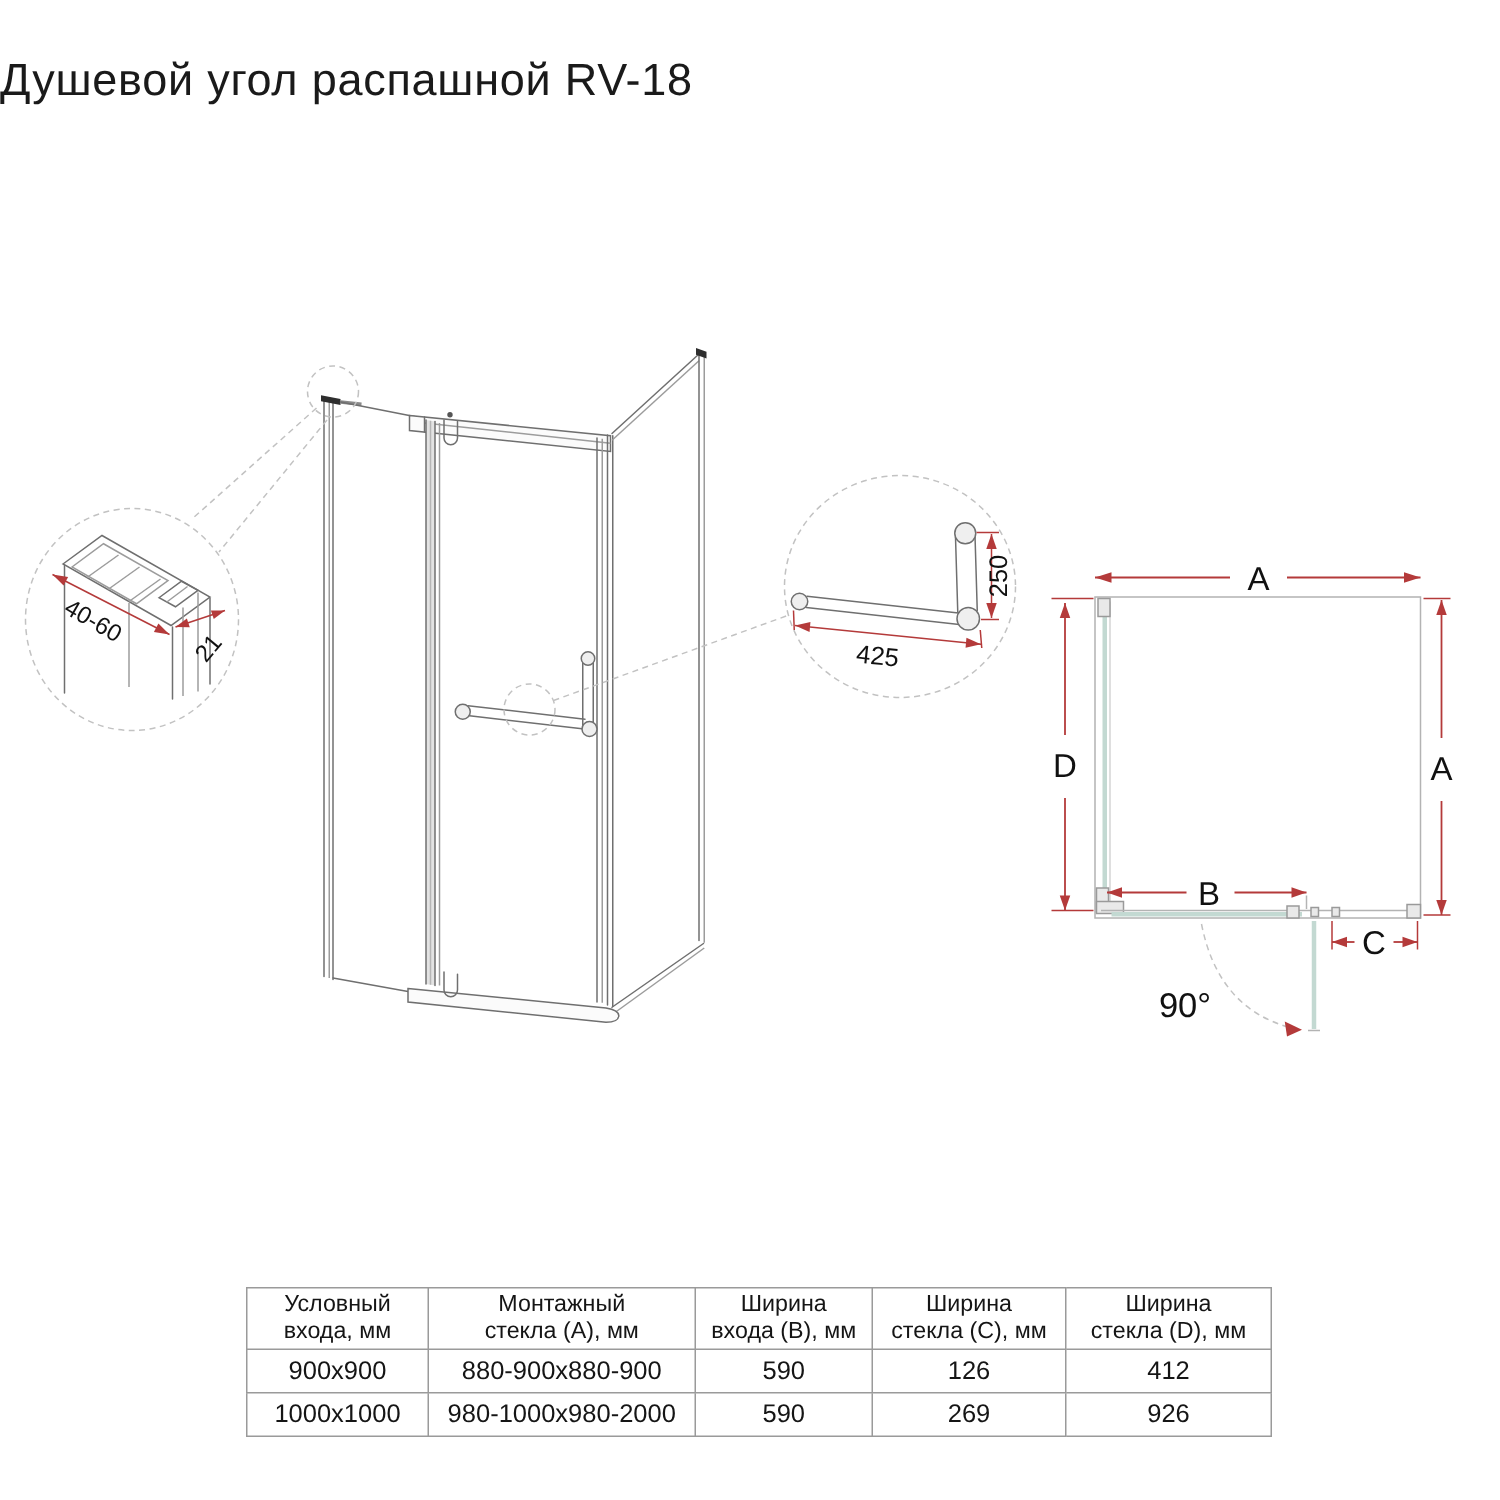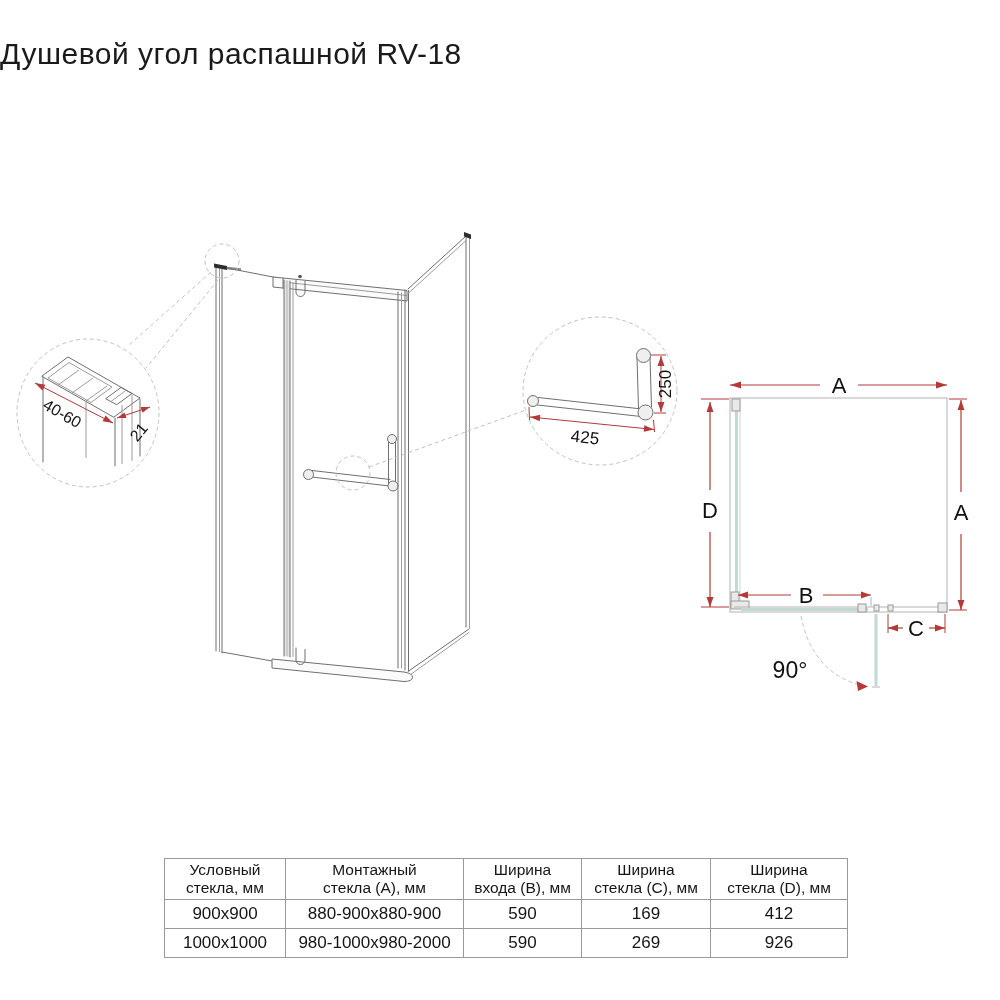--- a/index.html
+++ b/index.html
@@ -242,21 +242,21 @@
       <col style="width:121px">
         <col style="width:178px">
         <col style="width:118px">
       <col style="width:129px">
         <col style="width:137px">
     </colgroup>
     <thead>
       <tr>
         <th>
           <div>Условный</div>
-          <div>стекла, мм</div>
+          <div>входа, мм</div>
         </th>
         <th>
           <div>Монтажный</div>
           <div>стекла (А), мм</div>
         </th>
         <th>
           <div>Ширина</div>
           <div>входа (B), мм</div>
         </th>
         <th>
@@ -267,21 +267,21 @@
           <div>Ширина</div>
           <div>стекла (D), мм</div>
         </th>
       </tr>
     </thead>
     <tbody>
       <tr>
         <td>900x900</td>
         <td>880-900x880-900</td>
         <td>590</td>
-        <td>169</td>
+        <td>126</td>
         <td>412</td>
       </tr>
       <tr>
         <td>1000x1000</td>
         <td>980-1000x980-2000</td>
         <td>590</td>
         <td>269</td>
         <td>926</td>
       </tr>
     </tbody>

